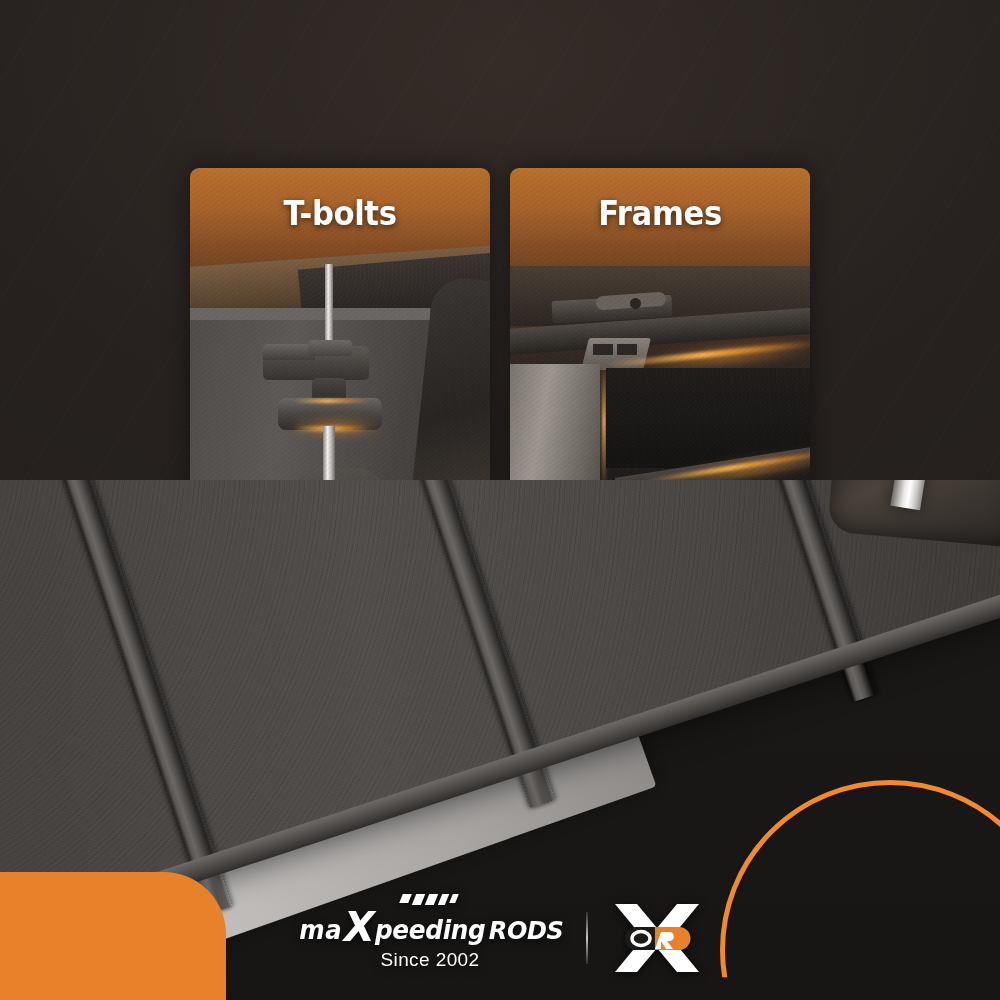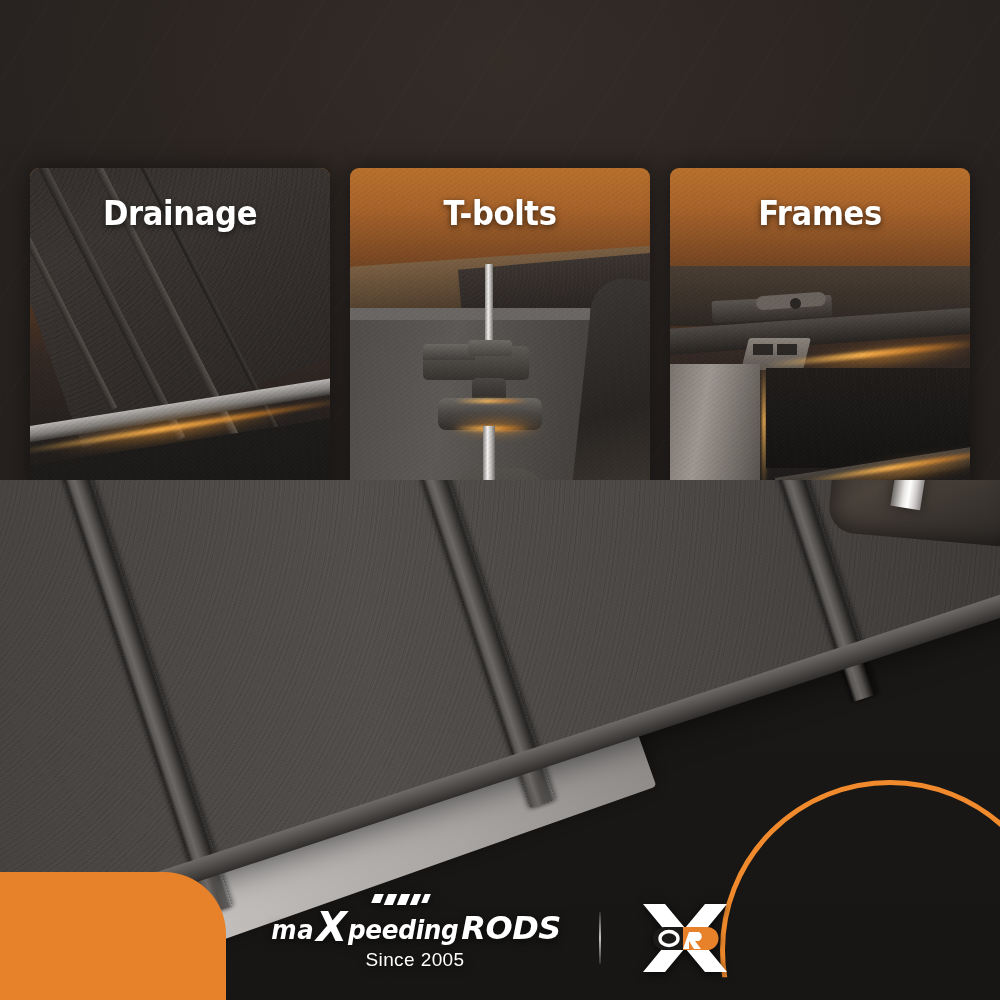--- a/index.html
+++ b/index.html
@@ -242,21 +242,21 @@
   }
 
   .brandbar {
     position:absolute;
     left: 0; right: 0; bottom: 22px;
     height: 80px;
     z-index: 50;
     display: flex;
     align-items: center;
     justify-content: center;
-    gap: 38px;
+    gap: 23px;
   }
   .logo-left {
     position: relative;
     display: flex;
     flex-direction: column;
     align-items: center;
     filter: drop-shadow(0 2px 5px rgba(0,0,0,.75));
   }
   .logo-word {
     display: flex;
@@ -271,21 +271,21 @@
   }
   .lw-ma { font-size: 27px; transform: scaleX(.9); letter-spacing:.5px; }
   .lw-x {
     font-size: 40px;
     font-weight: 700;
     margin: 0 -2px 0 0;
     position: relative;
     top: 2px;
   }
   .lw-peeding { font-size: 26px; letter-spacing: -.3px; transform: scaleX(.95); }
-  .lw-rods { font-size: 32px; letter-spacing:-.4px; }
+  .lw-rods { font-size: 24px; letter-spacing:-.4px; }
   .streaks {
     position:absolute;
     top: -11px; left: 104px;
     display:flex; gap: 4px;
   }
   .streaks i {
     display:block;
     width: 9px; height: 11px;
     background: #ffffff;
     transform: skewX(-22deg);
@@ -328,43 +328,20 @@
 <body>
 
 <div id="stage">
 
   <div class="bg-base"></div>
   <div class="bg-diag"></div>
 
 
   <div class="panels">
 
-    <div class="panel">
-      <div class="panel-bg"></div>
-      <div class="panel-art">
-
-        <div style="position:absolute;left:-60px;top:-30px;width:460px;height:330px;background:linear-gradient(175deg,#2f2b28 0%,#3a3532 40%,#2b2725 100%);transform:rotate(-20deg);transform-origin:0 0;"></div>
-        <div style="position:absolute;left:-60px;top:-30px;width:460px;height:330px;transform:rotate(-20deg);transform-origin:0 0;background:repeating-radial-gradient(circle at 2px 2px, rgba(255,255,255,.05) 0 1px, rgba(0,0,0,0) 1px 4px),repeating-radial-gradient(circle at 7px 6px, rgba(0,0,0,.12) 0 1px, rgba(0,0,0,0) 1px 5px);mix-blend-mode:overlay;"></div>
-
-        <div class="slab" style="left:-40px;top:-10px;width:280px;height:7px;transform:rotate(63deg);transform-origin:0 0;background:linear-gradient(180deg,#55504c,#2a2624);"></div>
-        <div class="slab" style="left:10px;top:-16px;width:320px;height:9px;transform:rotate(63deg);transform-origin:0 0;background:linear-gradient(180deg,#4d4844,#232020);"></div>
-        <div class="slab" style="left:62px;top:-22px;width:330px;height:8px;transform:rotate(63deg);transform-origin:0 0;background:linear-gradient(180deg,#57524e,#2b2725);"></div>
-        <div class="slab" style="left:104px;top:-24px;width:340px;height:5px;transform:rotate(63deg);transform-origin:0 0;background:linear-gradient(180deg,#3e3a37,#1d1b1a);"></div>
-
-        <div style="position:absolute;left:-50px;top:232px;width:430px;height:16px;transform:rotate(-9deg);background:linear-gradient(180deg,#b9b6b3,#7f7c79 60%,#3b3937);border-radius:3px;"></div>
-
-        <div class="glow-line" style="left:-20px;top:256px;width:340px;height:5px;transform:rotate(-9deg);"></div>
-        <div class="glow-soft" style="left:10px;top:248px;width:260px;height:26px;transform:rotate(-9deg);"></div>
-
-        <div style="position:absolute;left:-60px;top:272px;width:460px;height:170px;background:linear-gradient(180deg,#1d1b19,#141312);transform:rotate(-9deg);"></div>
-      </div>
-      <div class="panel-noise"></div>
-      <div class="panel-blend"></div>
-      <div class="panel-label">Drainage</div>
-    </div>
 
     <div class="panel">
       <div class="panel-bg"></div>
       <div class="panel-art">
 
         <div style="position:absolute;left:-10px;top:88px;width:330px;height:52px;background:linear-gradient(180deg,#7a5f42,#4b3a2b);transform:rotate(-4deg);"></div>
         <div style="position:absolute;left:110px;top:92px;width:220px;height:58px;background:linear-gradient(180deg,#3a3330,#262220);transform:rotate(-5deg);"></div>
         <div style="position:absolute;left:110px;top:92px;width:220px;height:58px;background:repeating-radial-gradient(circle at 2px 2px, rgba(255,255,255,.07) 0 1px, rgba(0,0,0,0) 1px 4px);transform:rotate(-5deg);mix-blend-mode:overlay;"></div>
 
         <div style="position:absolute;left:-10px;top:140px;width:260px;height:250px;background:linear-gradient(100deg,#4e4b48,#5c5956 40%,#3c3937);"></div>
@@ -478,21 +455,21 @@
           <span class="lw-peeding">peeding</span>
           <span class="lw-rods">RODS</span>
         <div class="streaks">
             <i></i>
             <i></i>
             <i></i>
             <i></i>
             <i></i>
           </div>
       </div>
-      <div class="logo-since">Since 2005</div>
+      <div class="logo-since">Since 2002</div>
     </div>
 
     <div class="brand-divider"></div>
 
     <div class="logo-oxr">
       <svg viewBox="0 0 92 72" width="92" height="72">
 
         <polygon points="4,2 26,2 46,26 66,2 88,2 60,36 88,70 66,70 46,46 26,70 4,70 32,36" fill="#ffffff"></polygon>
 
         <rect x="14" y="25" width="40" height="23" rx="11.5" fill="#1c1a19"></rect>

